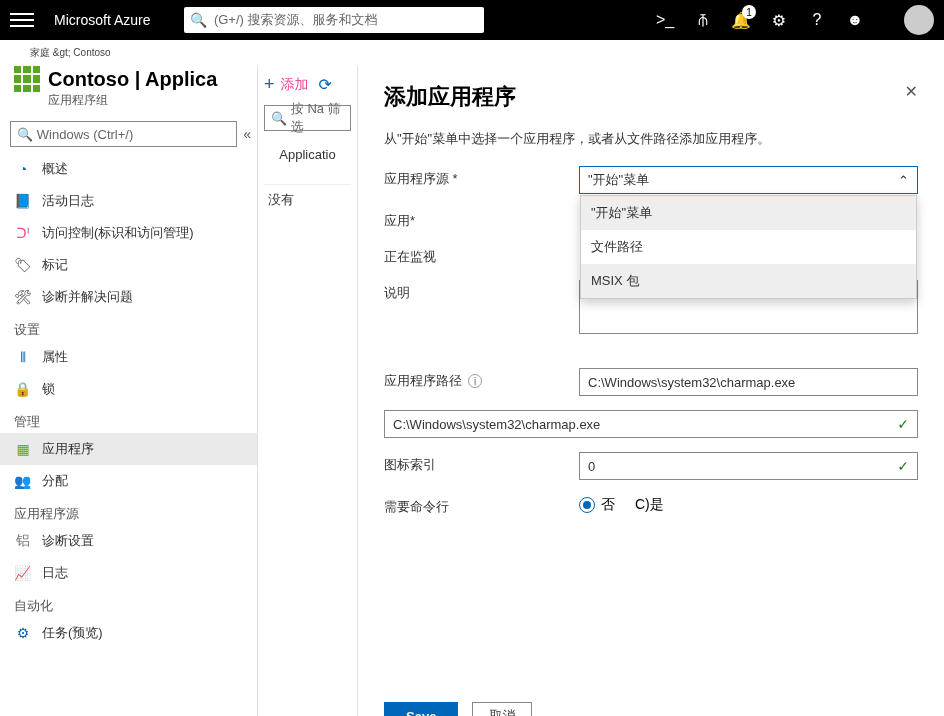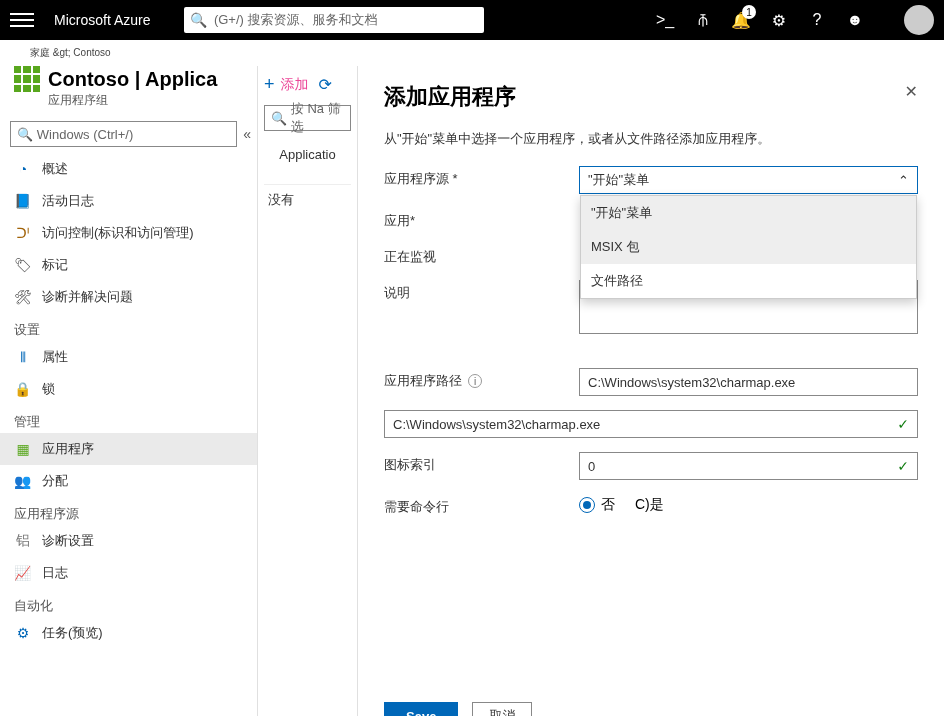--- a/index.html
+++ b/index.html
@@ -145,21 +145,21 @@
     <div class="navlist">
       <div class="nav-item">
           <span class="nico" style="color:#0067b8">◔</span>
           <span>概述</span>
         </div>
       <div class="nav-item">
           <span class="nico" style="color:#0067b8">📘</span>
           <span>活动日志</span>
         </div>
       <div class="nav-item">
-          <span class="nico" style="color:#a16207">ᑐ⁠ᑊ</span>
+          <span class="nico" style="color:#ec4899">ᑐ⁠ᑊ</span>
           <span>访问控制(标识和访问管理)</span>
         </div>
       <div class="nav-item">
           <span class="nico" style="color:#444">🏷</span>
           <span>标记</span>
         </div>
       <div class="nav-item">
           <span class="nico" style="color:#444">🛠</span>
           <span>诊断并解决问题</span>
         </div>
@@ -224,22 +224,22 @@
     <div class="panel-desc">从"开始"菜单中选择一个应用程序，或者从文件路径添加应用程序。</div>
 
     <div class="form-row">
       <div class="lbl">应用程序源 *</div>
       <div class="ctl">
         <div class="select">
           <span>"开始"菜单</span>
           <span>⌃</span>
           <div class="dd">
             <div class="dd-option sel">"开始"菜单</div>
+            <div class="dd-option">文件路径</div>
             <div class="dd-option sel">MSIX 包</div>
-            <div class="dd-option">文件路径</div>
           </div>
         </div>
       </div>
     </div>
 
     <div class="form-row">
       <div class="lbl">应用*</div>
       <div class="ctl"></div>
     </div>
 

